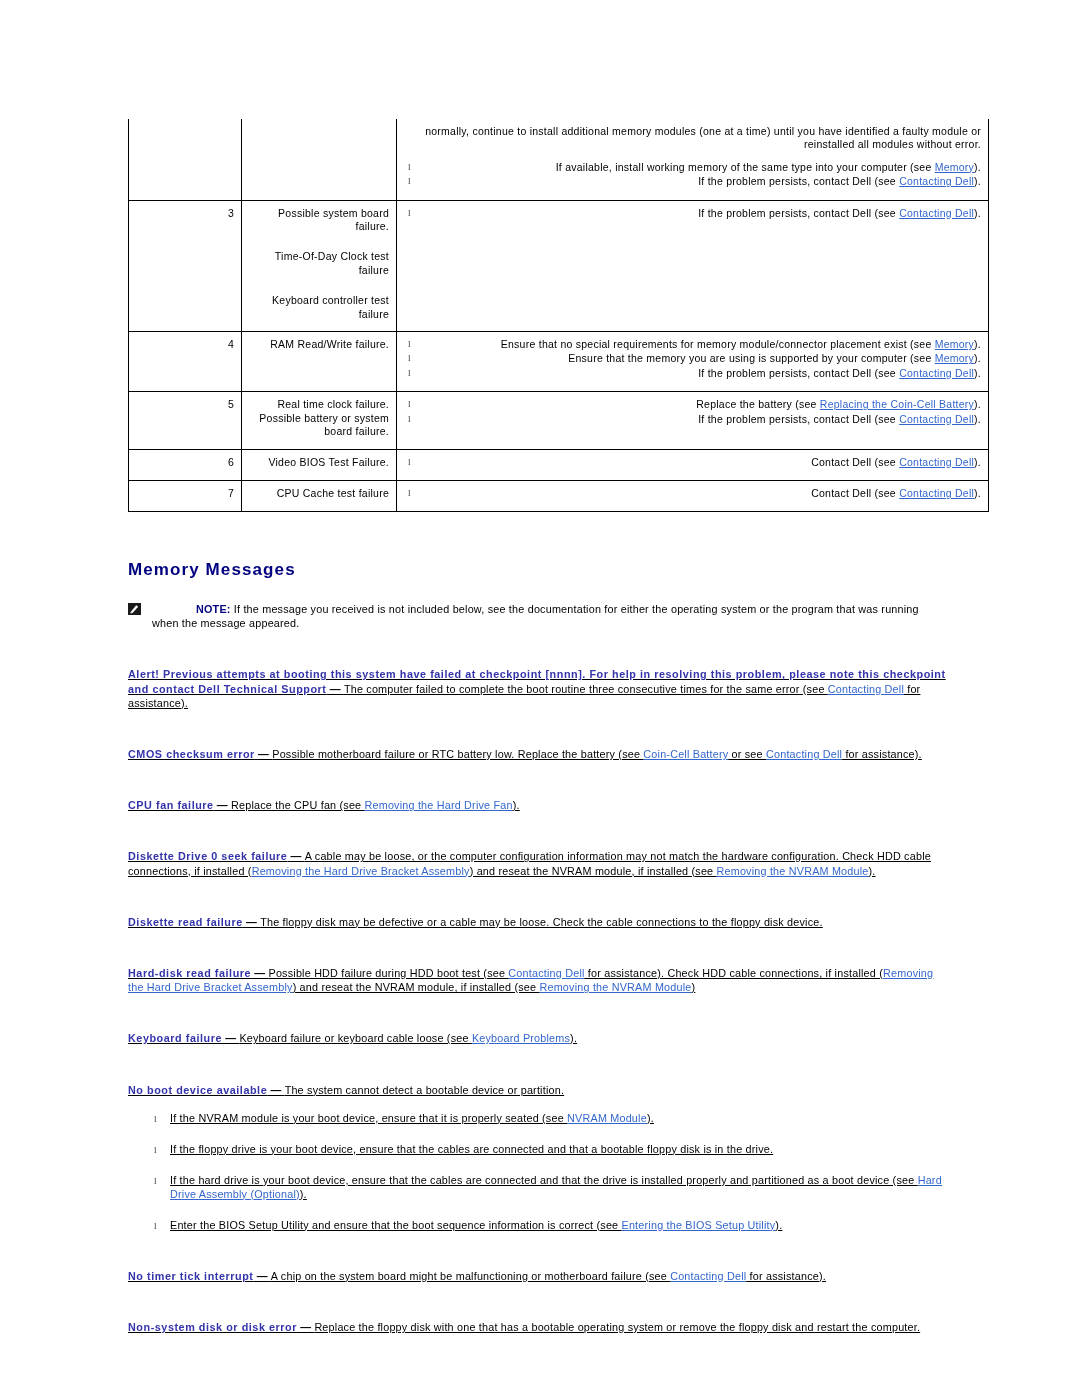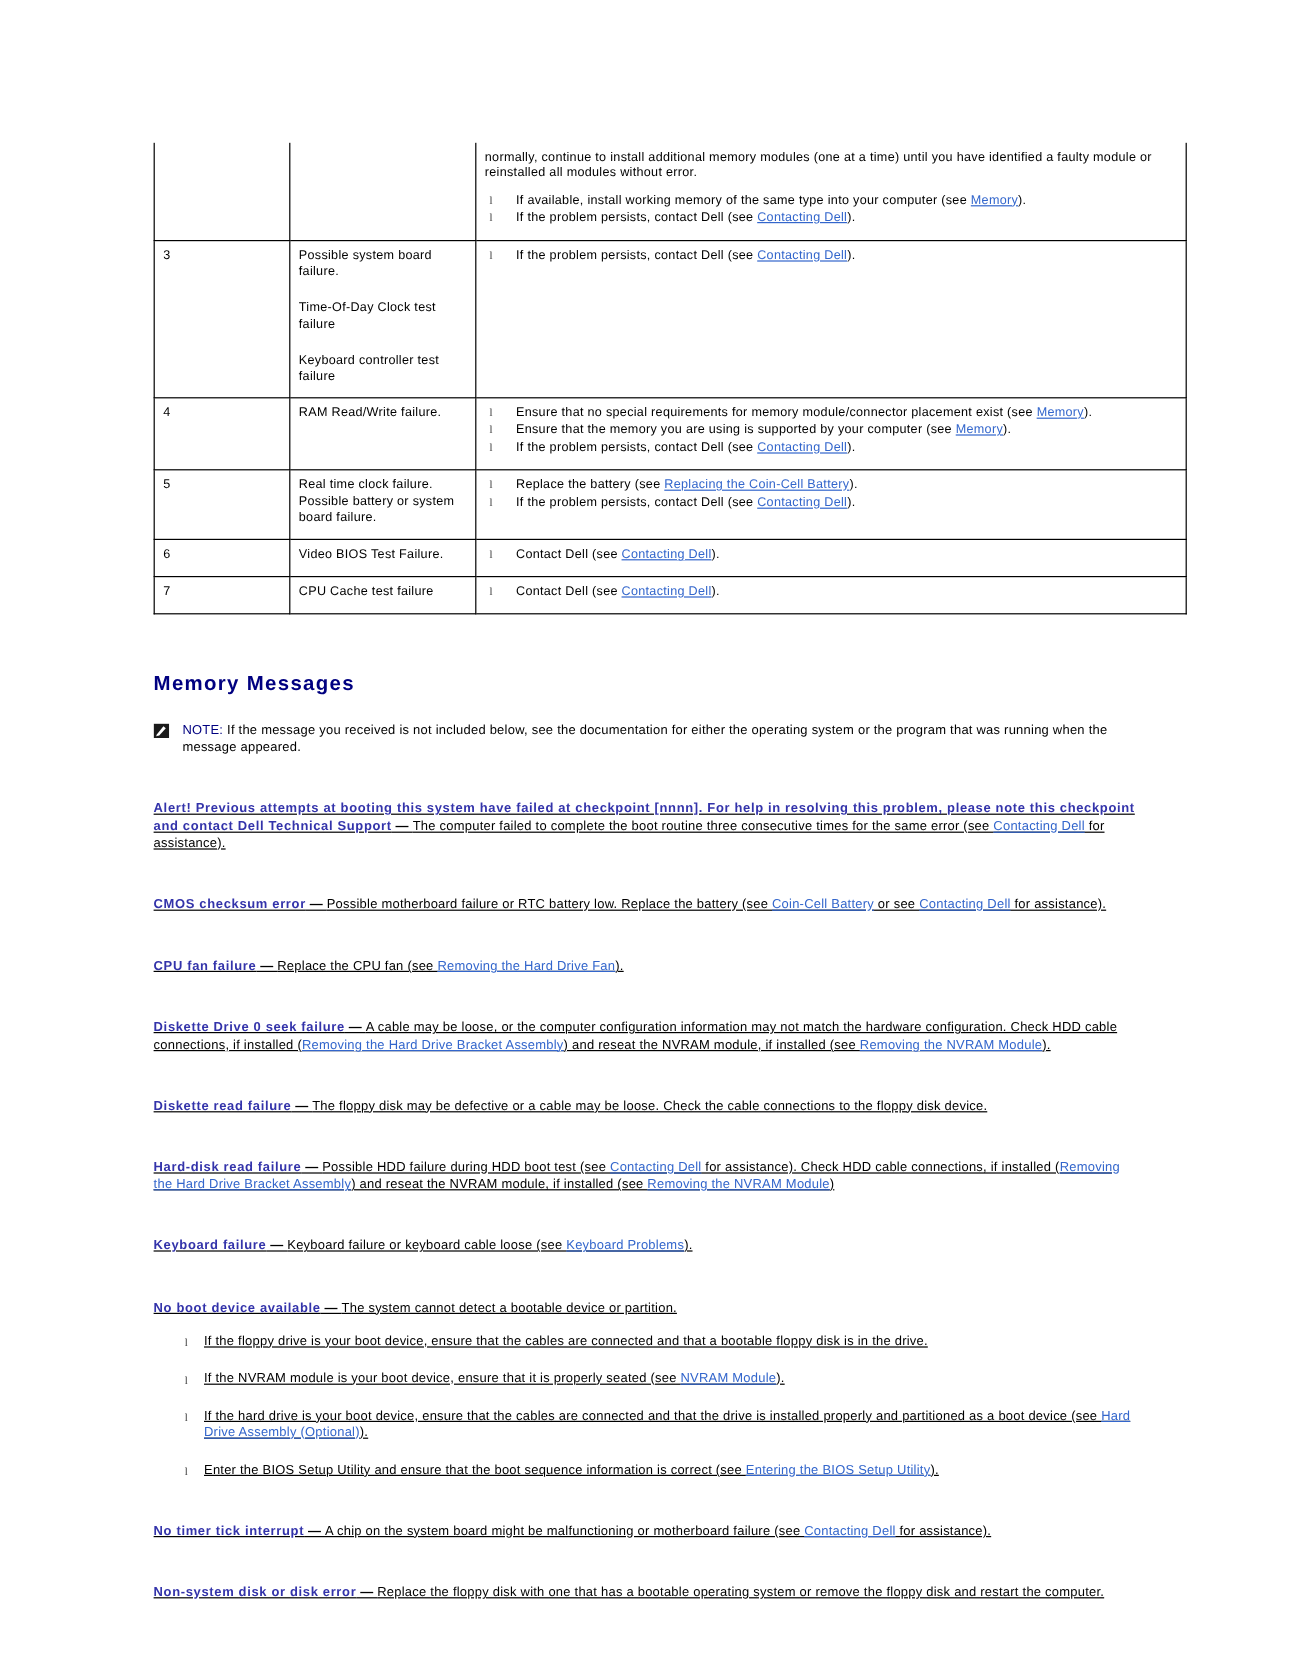--- a/index.html
+++ b/index.html
@@ -31,20 +31,21 @@
     margin-top: 119px;
   }
   table.beep-table td {
     border: 1.4px solid #000000;
     border-top: 1.4px solid #000000;
     vertical-align: top;
     padding: 6px 7px 10px 7px;
     font-size: 10.5px;
     line-height: 13.4px;
     letter-spacing: 0.25px;
+    text-align: right;
   }
   table.beep-table tr.cut td {
     border-top: none;
   }
   td.c-code  { width: 98px; }
   td.c-cause { width: 140px; margin-left: 33px; }
   td.c-action{ width: 577px; }
 
   .para {
     margin: 0 0 9px 0;
@@ -118,21 +119,22 @@
   }
   .note-icon {
     position: absolute;
     left: 0;
     top: 1px;
     width: 13px;
     height: 12px;
   }
   .note-label {
     color: #000080;
-    font-weight: normal;
+    font-weight: bold;
+    margin-left: 44px;
   }
 
   
   .msg {
     margin: 37px 0 0 0;
     font-size: 10.8px;
     line-height: 14.2px;
     letter-spacing: 0.2px;
     text-decoration: underline;
   }
@@ -253,22 +255,22 @@
       </div>
       <div class="msg">
         <div><span class="msg-term">Hard-disk read failure</span><span class="dash"> — </span>Possible HDD failure during HDD boot test (see <a class="doclink" href="#">Contacting Dell</a> for assistance). Check HDD cable connections, if installed (<a class="doclink" href="#">Removing the Hard Drive Bracket Assembly</a>) and reseat the NVRAM module, if installed (see <a class="doclink" href="#">Removing the NVRAM Module</a>)</div>
       </div>
       <div class="msg">
         <div><span class="msg-term">Keyboard failure</span><span class="dash"> — </span>Keyboard failure or keyboard cable loose (see <a class="doclink" href="#">Keyboard Problems</a>).</div>
       </div>
       <div class="msg">
         <div><span class="msg-term">No boot device available</span><span class="dash"> — </span>The system cannot detect a bootable device or partition.</div>
         <ul class="wd body-list">
+          <li>If the NVRAM module is your boot device, ensure that it is properly seated (see <a class="doclink" href="#">NVRAM Module</a>).</li>
           <li>If the floppy drive is your boot device, ensure that the cables are connected and that a bootable floppy disk is in the drive.</li>
-          <li>If the NVRAM module is your boot device, ensure that it is properly seated (see <a class="doclink" href="#">NVRAM Module</a>).</li>
           <li>If the hard drive is your boot device, ensure that the cables are connected and that the drive is installed properly and partitioned as a boot device (see <a class="doclink" href="#">Hard Drive Assembly (Optional)</a>).</li>
           <li>Enter the BIOS Setup Utility and ensure that the boot sequence information is correct (see <a class="doclink" href="#">Entering the BIOS Setup Utility</a>).</li>
         </ul>
       </div>
       <div class="msg">
         <div><span class="msg-term">No timer tick interrupt</span><span class="dash"> — </span>A chip on the system board might be malfunctioning or motherboard failure (see <a class="doclink" href="#">Contacting Dell</a> for assistance).</div>
       </div>
       <div class="msg">
         <div><span class="msg-term">Non-system disk or disk error</span><span class="dash"> — </span>Replace the floppy disk with one that has a bootable operating system or remove the floppy disk and restart the computer.</div>
       </div>

